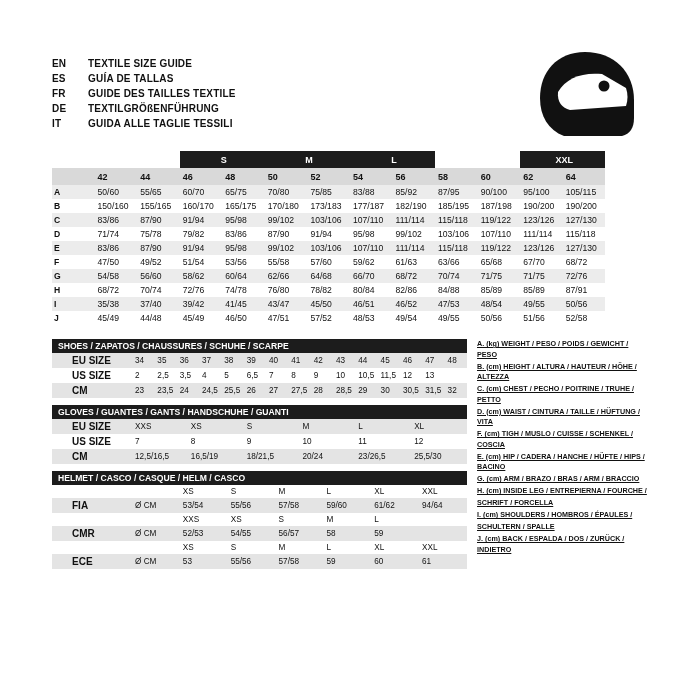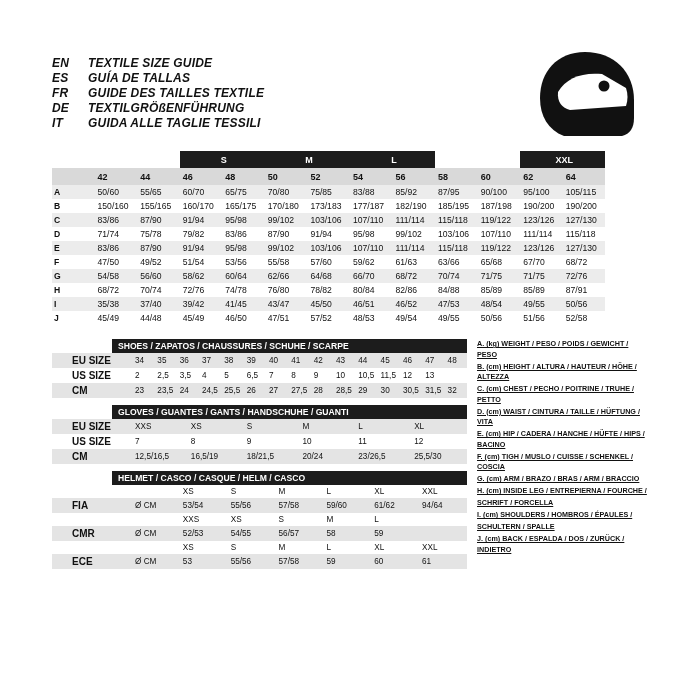--- a/index.html
+++ b/index.html
@@ -22,25 +22,24 @@
     padding: 56px 52px 10px 52px;
   }
 
   
   .lang-block {
     position: relative;
   }
   .lang-row {
     display: flex;
     align-items: flex-end;
-    font-size: 12px;
+    font-size: 10px;
     letter-spacing: .2px;
     line-height: 15px;
     font-weight: bold;
-    font-style: italic;
   }
   .lang-code {
     width: 36px;
     flex: none;
   }
   .lang-text {
     white-space: nowrap;
   }
 
   
@@ -129,20 +128,21 @@
     color: #fff;
     font-weight: bold;
     font-size: 8.6px;
     padding: 2px 0 2px 6px;
     margin: 0;
     width: 100%;
     box-sizing: border-box;
   }
   .sec-title-wrap {
     display: flex;
+    flex-direction: column;
   }
   .sec-title-pad {
     width: 60px;
     flex: none;
     background: #ffffff;
   }
 
   .sub-table {
     border-collapse: collapse;
     width: 100%;
@@ -558,22 +558,22 @@
       </table>
 
     </div>
 
     <div class="bottom-right">
       <div id="legend-list">
           <div class="legend-line">A. (kg) WEIGHT / PESO / POIDS / GEWICHT / PESO</div>
           <div class="legend-line">B. (cm) HEIGHT / ALTURA / HAUTEUR / HÖHE / ALTEZZA</div>
           <div class="legend-line">C. (cm) CHEST / PECHO / POITRINE / TRUHE / PETTO</div>
           <div class="legend-line">D. (cm) WAIST / CINTURA / TAILLE / HÜFTUNG / VITA</div>
+          <div class="legend-line">F. (cm) TIGH / MUSLO / CUISSE / SCHENKEL / COSCIA</div>
           <div class="legend-line">E. (cm) HIP / CADERA / HANCHE / HÜFTE / HIPS / BACINO</div>
-          <div class="legend-line">F. (cm) TIGH / MUSLO / CUISSE / SCHENKEL / COSCIA</div>
           <div class="legend-line">G. (cm) ARM / BRAZO / BRAS / ARM / BRACCIO</div>
           <div class="legend-line">H. (cm) INSIDE LEG / ENTREPIERNA / FOURCHE /</div>
           <div class="legend-line">SCHRIFT / FORCELLA</div>
           <div class="legend-line">I. (cm) SHOULDERS / HOMBROS / ÉPAULES /</div>
           <div class="legend-line">SCHULTERN / SPALLE</div>
           <div class="legend-line">J. (cm) BACK / ESPALDA / DOS / ZURÜCK / INDIETRO</div>
         </div>
     </div>
 
   </div>

